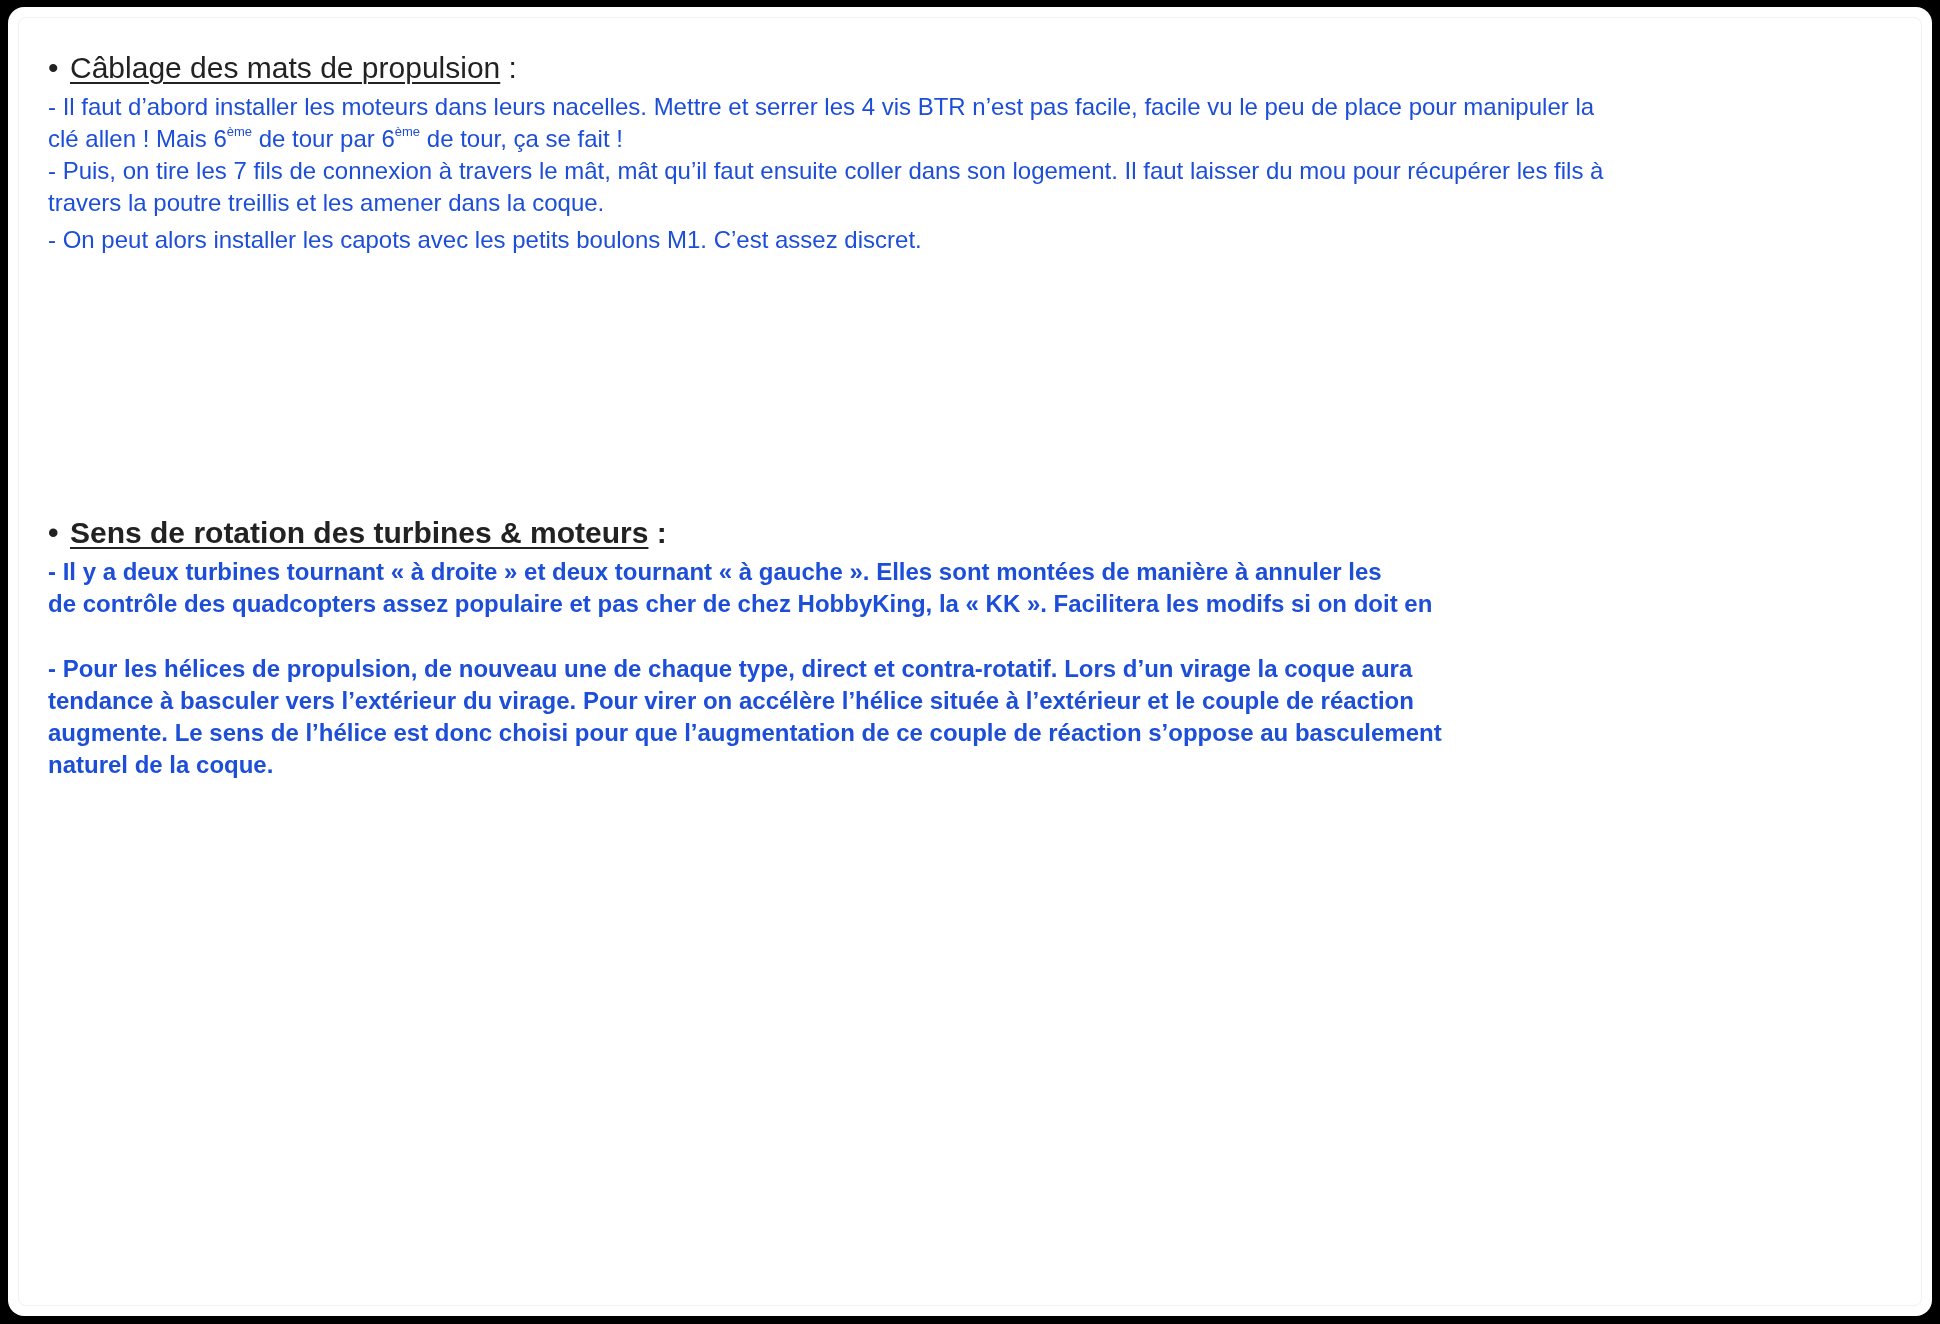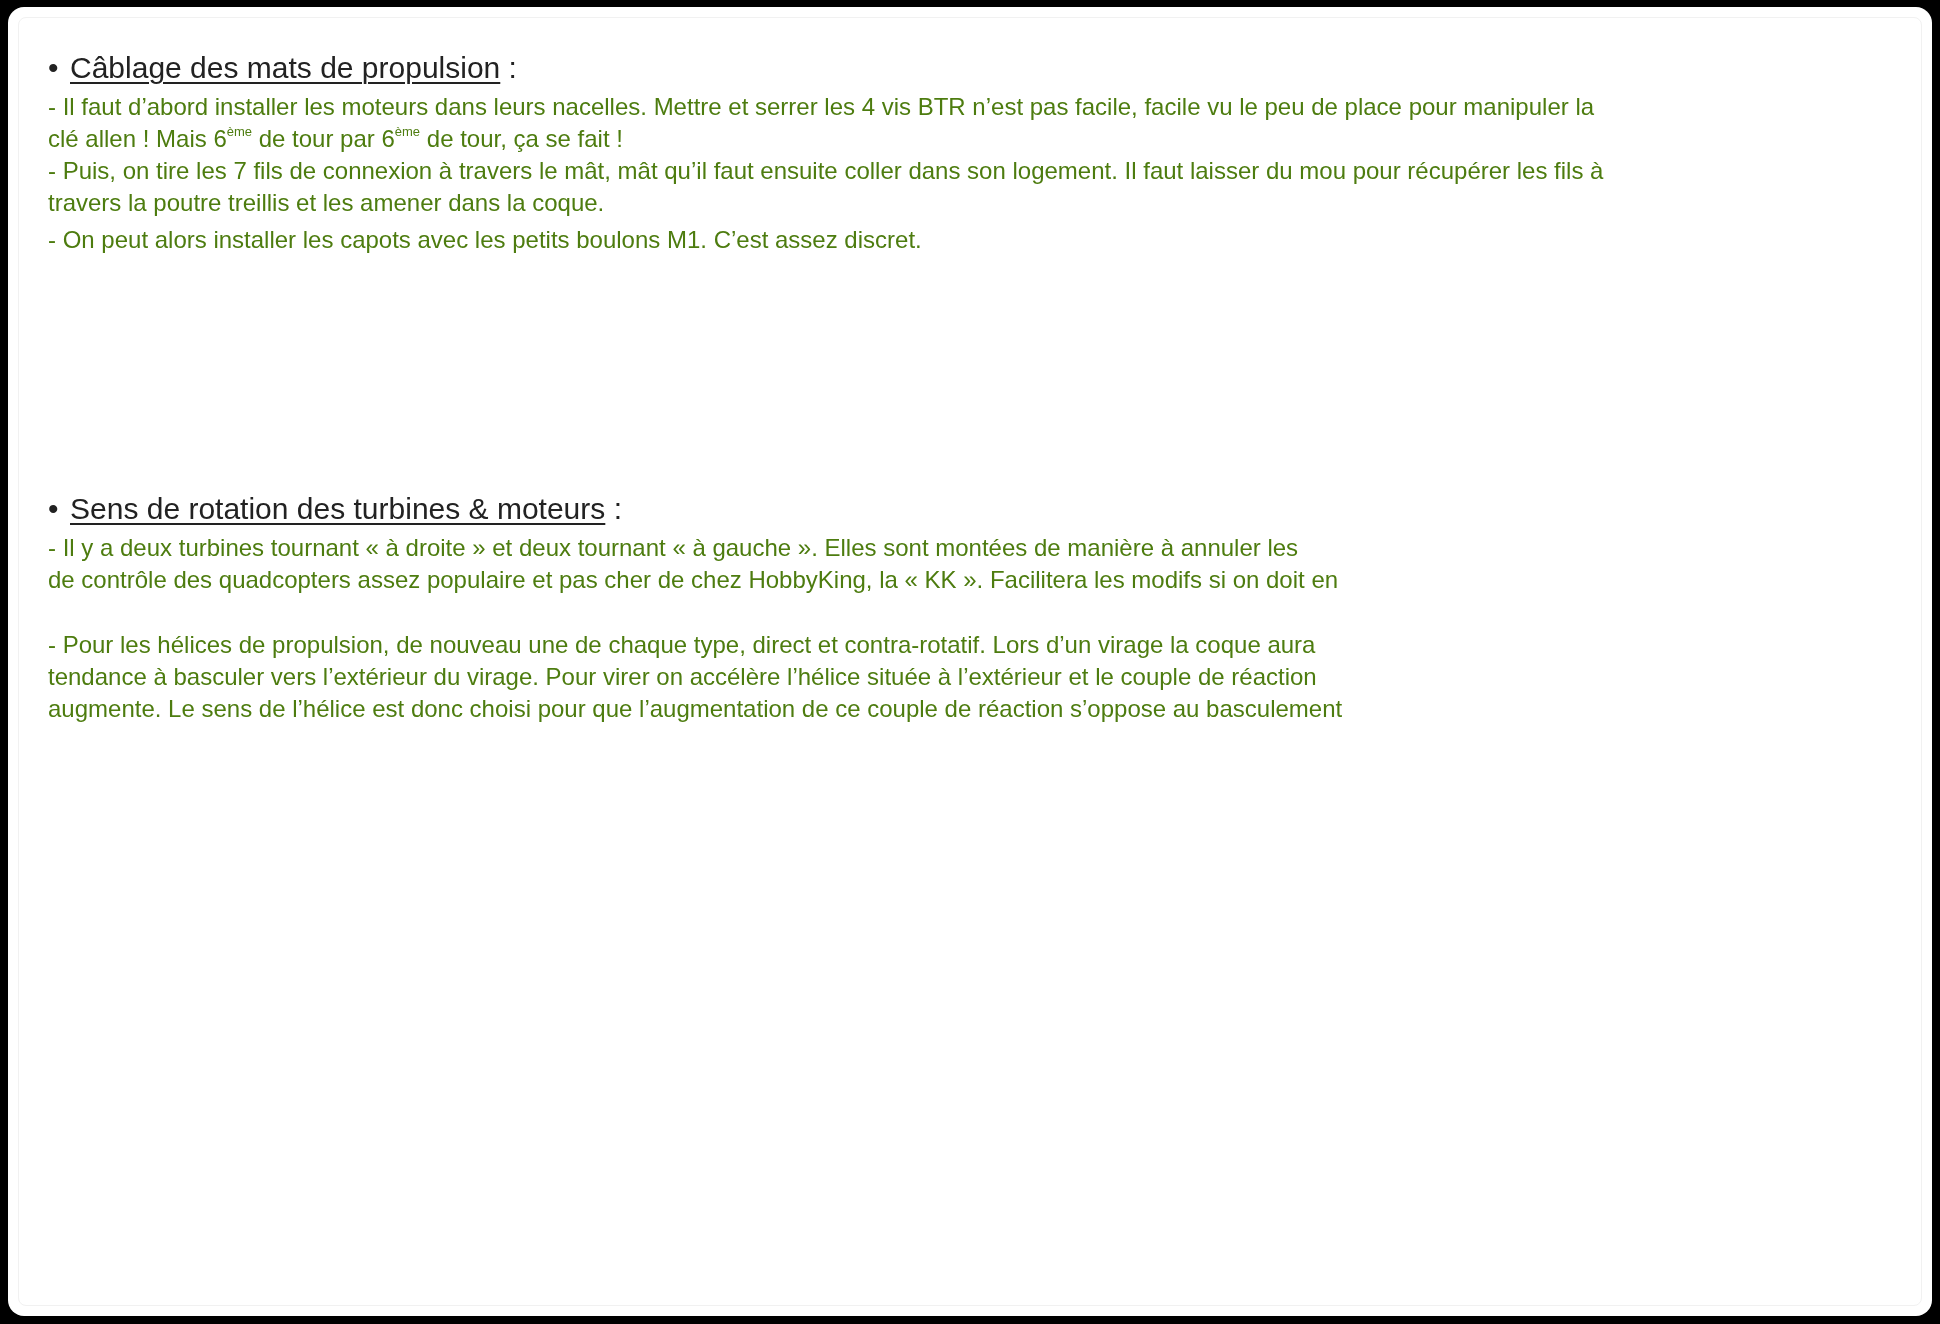--- a/index.html
+++ b/index.html
@@ -52,21 +52,21 @@
   .heading .title {
     text-decoration: underline;
     text-decoration-thickness: 2px;
     text-underline-offset: 4px;
   }
   .body-line {
     font-size: 24px;
     line-height: 32px;
     height: 32px;
     white-space: nowrap;
-    color: #4d7c0f;
+    color: #1d4ed8;
   }
   .body-line sup {
     font-size: 13px;
     line-height: 0;
     position: relative;
     top: -2px;
     vertical-align: super;
   }
   .gap-small { height: 5px; }
   .gap-blank { height: 33px; }
@@ -83,25 +83,26 @@
     </div>
     <div style="height:5px"></div>
     <div class="body-line">- Il faut d’abord installer les moteurs dans leurs nacelles. Mettre et serrer les 4 vis BTR n’est pas facile, facile vu le peu de place pour manipuler la</div>
     <div class="body-line"><span>clé allen ! Mais 6</span><sup>ème</sup><span> de tour par 6</span><sup>ème</sup><span> de tour, ça se fait !</span></div>
     <div class="body-line">- Puis, on tire les 7 fils de connexion à travers le mât, mât qu’il faut ensuite coller dans son logement. Il faut laisser du mou pour récupérer les fils à</div>
     <div class="body-line">travers la poutre treillis et les amener dans la coque.</div>
     <div class="gap-small"></div>
     <div class="body-line">- On peut alors installer les capots avec les petits boulons M1. C’est assez discret.</div>
   </div>
 
-  <div class="section" style="top: 484px;">
+  <div class="section" style="top: 508px; font-weight: bold;">
     <div class="heading">
       <span class="bullet">•</span><span class="title">Sens de rotation des turbines &amp; moteurs</span><span> :</span>
     </div>
     <div style="height:5px"></div>
     <div class="body-line">- Il y a deux turbines tournant « à droite » et deux tournant « à gauche ». Elles sont montées de manière à annuler les</div>
     <div class="body-line">de contrôle des quadcopters assez populaire et pas cher de chez HobbyKing, la « KK ». Facilitera les modifs si on doit en</div>
     <div class="gap-blank"></div>
     <div class="body-line">- Pour les hélices de propulsion, de nouveau une de chaque type, direct et contra-rotatif. Lors d’un virage la coque aura</div>
     <div class="body-line">tendance à basculer vers l’extérieur du virage. Pour virer on accélère l’hélice située à l’extérieur et le couple de réaction</div>
     <div class="body-line">augmente. Le sens de l’hélice est donc choisi pour que l’augmentation de ce couple de réaction s’oppose au basculement</div>
+    <div class="body-line">naturel de la coque.</div>
   </div>
 </div>
 
 </body></html>

